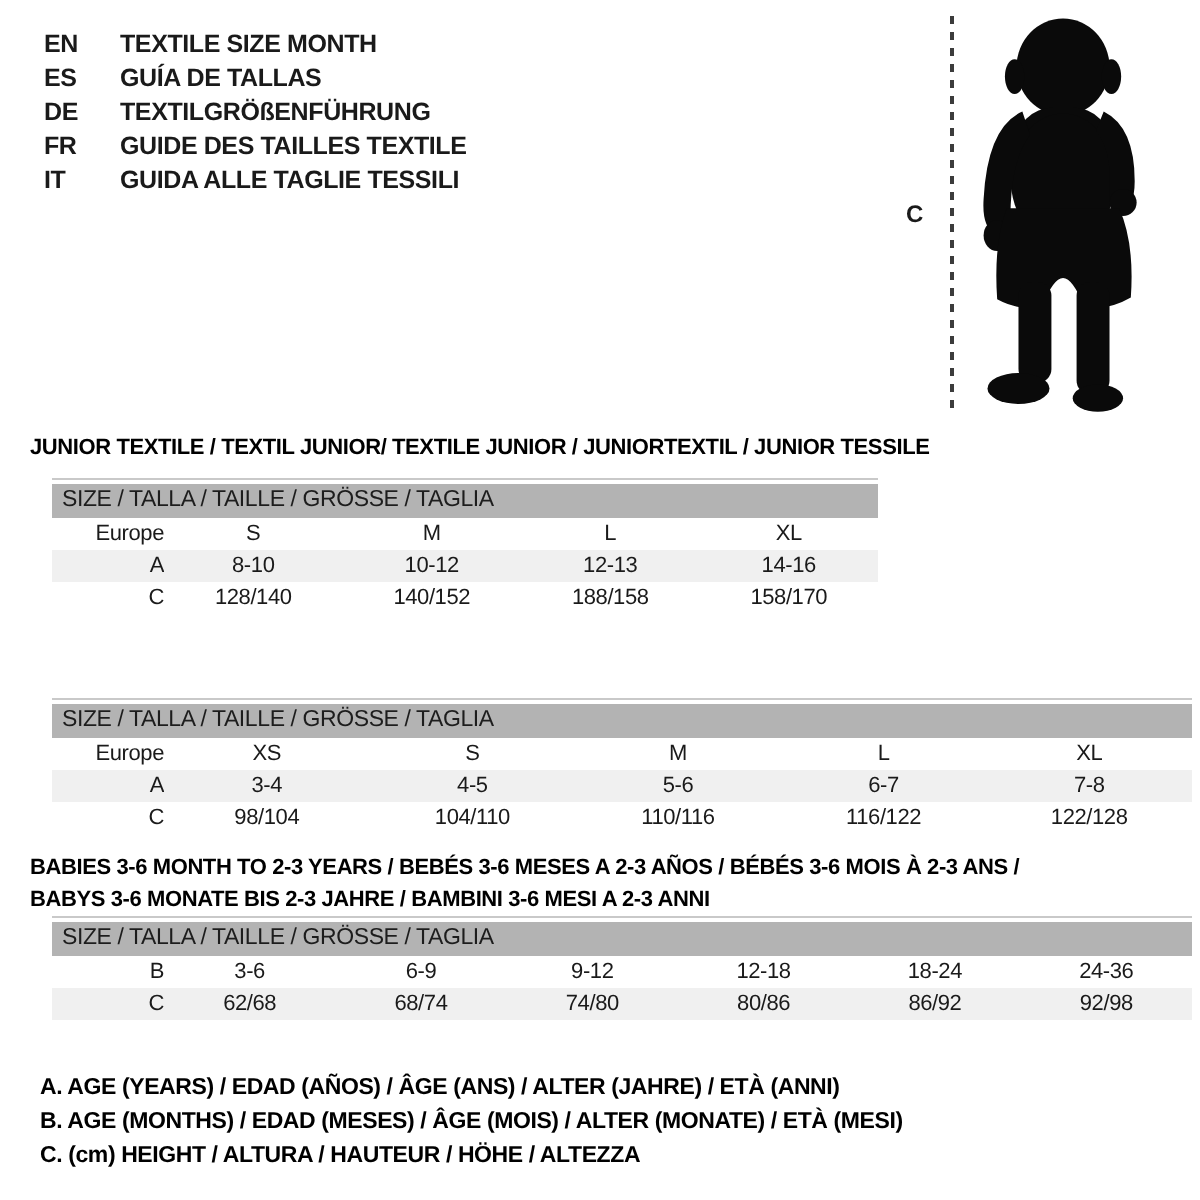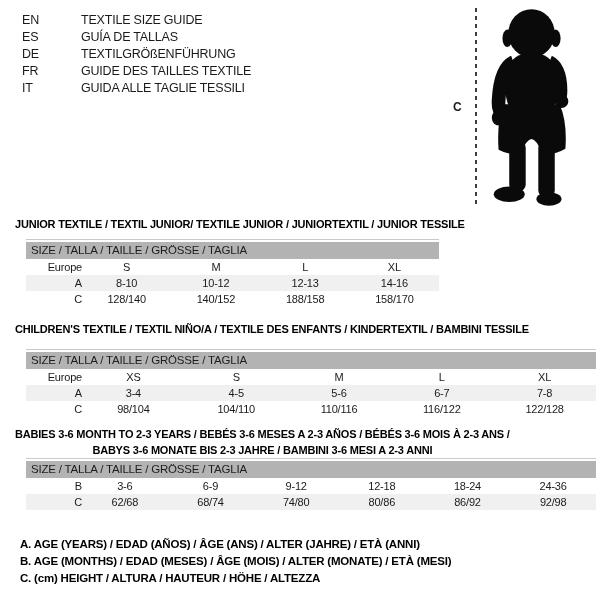--- a/index.html
+++ b/index.html
@@ -2,22 +2,22 @@
 <html><head>
 <meta charset="utf-8">
 <style>
   html,body{margin:0;padding:0;background:#fff;}
   .canvas{
     position:relative;width:600px;height:600px;background:#ffffff;
     font-family:"Liberation Sans",sans-serif;color:#1a1a1a;overflow:hidden;
   }
   
   .lang-block{position:absolute;left:22px;top:13px;}
-  .lang-row{display:flex;height:17px;font-weight:normal;
-    font-size:12.5px;letter-spacing:-0.2px;white-space:nowrap;gap:21px;}
+  .lang-row{display:flex;height:17px;align-items:center;font-weight:bold;
+    font-size:12.5px;letter-spacing:-0.2px;white-space:nowrap;}
   .lang-code{width:38px;flex:0 0 38px;}
   
   .figure{position:absolute;left:448px;top:4px;width:145px;height:212px;}
   .measure-line{position:absolute;left:27px;top:4px;width:2px;height:200px;
     background:repeating-linear-gradient(to bottom,#3c3c3c 0 4px,transparent 4px 8px);}
   .measure-label{position:absolute;left:5px;top:96px;font-size:12px;font-weight:bold;}
   .baby-svg{position:absolute;left:38px;top:2px;}
   
   .section-title{position:absolute;left:15px;font-size:11px;font-weight:bold;
     letter-spacing:-0.2px;white-space:nowrap;line-height:16px;color:#000;}
@@ -37,21 +37,21 @@
     line-height:17px;letter-spacing:-0.2px;white-space:nowrap;color:#000;}
 </style>
 </head>
 <body>
 
 <div class="canvas">
 
   <div class="lang-block">
     <div class="lang-row">
       <span class="lang-code">EN</span>
-      <span>TEXTILE SIZE GUIDE</span>
+      <span>TEXTILE SIZE MONTH</span>
     </div>
     <div class="lang-row">
       <span class="lang-code">ES</span>
       <span>GUÍA DE TALLAS</span>
     </div>
     <div class="lang-row">
       <span class="lang-code">DE</span>
       <span>TEXTILGRÖßENFÜHRUNG</span>
     </div>
     <div class="lang-row">
@@ -118,21 +118,20 @@
         <td class="lbl">C</td>
         <td>128/140</td>
         <td>140/152</td>
         <td>188/158</td>
         <td>158/170</td>
       </tr>
     </tbody>
       </table>
   </div>
 
-  <div class="section-title" style="top:321px;">CHILDREN'S TEXTILE / TEXTIL NIÑO/A / TEXTILE DES ENFANTS / KINDERTEXTIL / BAMBINI TESSILE</div>
   <div class="size-table" style="top:349px;width:570px;">
     <div class="topline"></div>
     <div class="bar">SIZE / TALLA / TAILLE / GRÖSSE / TAGLIA</div>
     <table>
       <colgroup>
           <col class="c-lbl">
           <col>
           <col>
           <col>
           <col>
@@ -160,21 +159,21 @@
         <td>98/104</td>
         <td>104/110</td>
         <td>110/116</td>
         <td>116/122</td>
         <td>122/128</td>
       </tr>
     </tbody>
       </table>
   </div>
 
-  <div class="section-title" style="top:426px;text-align:center;">
+  <div class="section-title" style="top:426px;">
     <div>BABIES 3-6 MONTH TO 2-3 YEARS / BEBÉS 3-6 MESES A 2-3 AÑOS / BÉBÉS 3-6 MOIS À 2-3 ANS /</div>
     <div>BABYS 3-6 MONATE BIS 2-3 JAHRE / BAMBINI 3-6 MESI A 2-3 ANNI</div>
   </div>
   <div class="size-table" style="top:458px;width:570px;">
     <div class="topline"></div>
     <div class="bar">SIZE / TALLA / TAILLE / GRÖSSE / TAGLIA</div>
     <table>
       <colgroup>
           <col class="c-lbl">
           <col>

